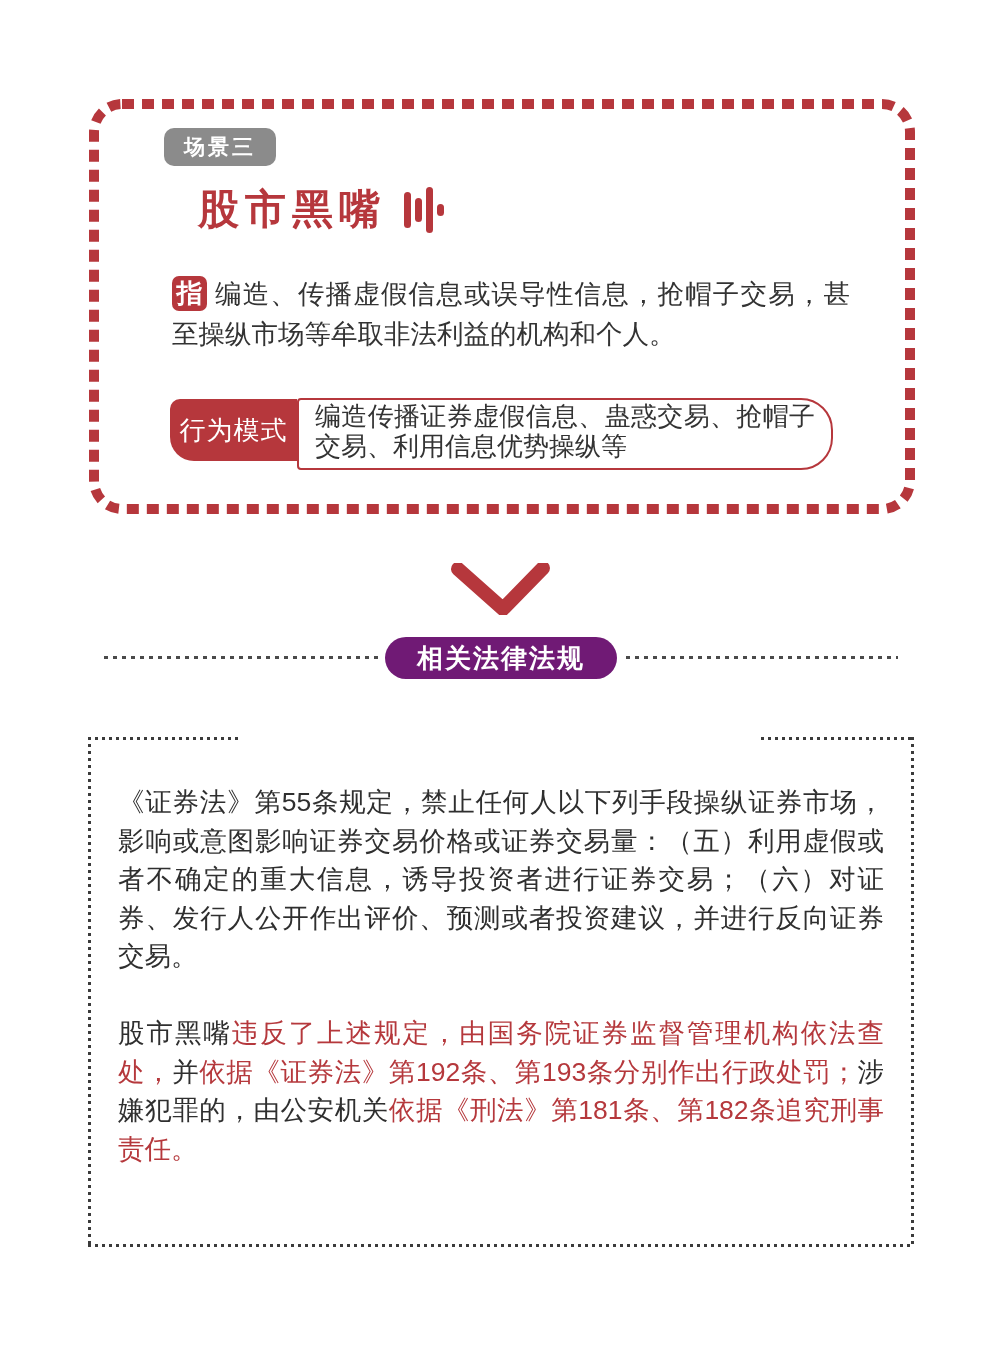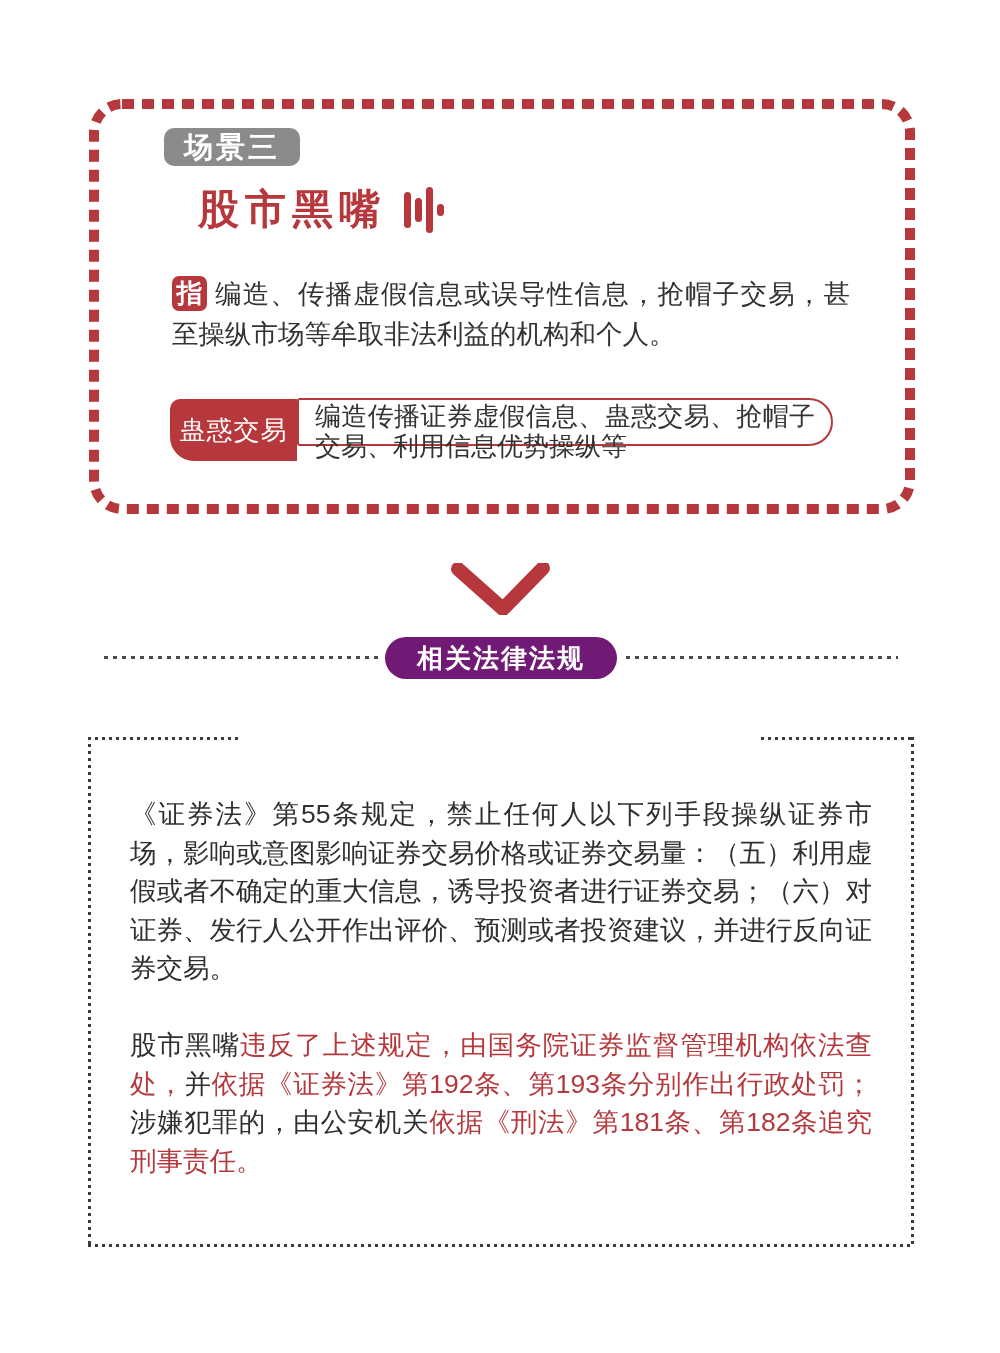--- a/index.html
+++ b/index.html
@@ -3,31 +3,31 @@
 <meta charset="utf-8">
 <style>
   html,body{margin:0;padding:0;background:#ffffff;}
   body{font-family:"Liberation Sans","DejaVu Sans",sans-serif;}
   .page{position:relative;width:1000px;height:1353px;background:#fff;overflow:hidden;}
 
   
   .scenario-card{position:absolute;left:88px;top:98px;width:828px;height:417px;}
   .scenario-card .dash-border{position:absolute;left:0;top:0;}
   .badge{position:absolute;left:76px;top:30px;height:38px;line-height:38px;padding:0 20px;
-         background:#8b8b8b;border-radius:10px;color:#fff;font-size:29px;font-weight:bold;letter-spacing:3px;}
+         background:#8b8b8b;border-radius:10px;color:#fff;font-size:21px;font-weight:bold;letter-spacing:3px;}
   .title-row{position:absolute;left:110px;top:84px;display:flex;align-items:center;gap:16px;}
   .card-title{font-size:41px;font-weight:bold;color:#b6373c;letter-spacing:6px;white-space:nowrap;}
   .definition{position:absolute;left:84px;top:176px;width:678px;font-size:26.5px;line-height:40px;
               color:#333;text-align:justify;}
   .zhi-box{float:left;width:35px;height:35px;margin:2px 8px 2px 0;background:#b6373c;border-radius:7px;
            color:#fff;font-size:26px;font-weight:bold;text-align:center;line-height:35px;}
   .behavior-row{position:absolute;left:82px;top:300px;width:700px;height:64px;}
   .behavior-label{position:absolute;left:0;top:1px;width:127px;height:62px;background:#b6373c;
                   border-radius:10px 0 0 24px;color:#fff;font-size:26px;text-align:center;line-height:62px;letter-spacing:1px;}
-  .behavior-pill{position:absolute;left:127px;top:0;width:536px;height:48px;box-sizing:border-box;
+  .behavior-pill{position:absolute;left:127px;top:0;width:536px;height:72px;box-sizing:border-box;
                  border:2px solid #b6373c;border-radius:4px 32px 32px 4px;padding:1px 16px 12px 16px;
                  font-size:26px;line-height:30px;color:#333;text-align:justify;}
 
   
   .chevron{position:absolute;left:450px;top:563px;}
 
   
   .divider-line{position:absolute;top:656px;height:3px;
                 background:repeating-linear-gradient(90deg,#4a4a4a 0 4px,transparent 4px 9px);}
   .divider-line.left{left:104px;width:274px;}
@@ -38,21 +38,21 @@
   
   .legal-box{position:absolute;left:88px;top:737px;width:826px;height:510px;}
   .dot-h{position:absolute;height:3px;background:repeating-linear-gradient(90deg,#3b3b3b 0 3px,transparent 3px 7px);}
   .dot-v{position:absolute;width:3px;background:repeating-linear-gradient(180deg,#3b3b3b 0 3px,transparent 3px 7px);}
   .edge-top-left{left:0;top:0;width:153px;}
   .edge-top-right{right:0;top:0;width:153px;}
   .edge-left{left:0;top:0;height:100%;}
   .edge-right{right:0;top:0;height:100%;}
   .edge-bottom{left:0;bottom:0;width:100%;}
   .legal-content{position:absolute;left:0;top:0;width:100%;box-sizing:border-box;padding:46px 30px 0 30px;}
-  .legal-content p{margin:12px;font-size:26.5px;line-height:38.6px;color:#2f2f2f;text-align:justify;}
+  .legal-content p{margin:0;font-size:26.5px;line-height:38.6px;color:#2f2f2f;text-align:justify;}
   .legal-content p.penalty{margin-top:38px;}
   .seg-dark{color:#2f2f2f;}
   .seg-red{color:#b5383c;}
 </style>
 </head>
 <body>
 
 <div class="page">
 
   <div class="scenario-card">
@@ -71,21 +71,21 @@
         <rect x="35" y="19" width="7" height="12" rx="3.5" fill="#b6373c"></rect>
       </svg>
     </div>
 
     <div class="definition">
       <span class="zhi-box">指</span>
       <span>编造、传播虚假信息或误导性信息，抢帽子交易，甚至操纵市场等牟取非法利益的机构和个人。</span>
     </div>
 
     <div class="behavior-row">
-      <div class="behavior-label">蛊惑交易</div>
+      <div class="behavior-label">行为模式</div>
       <div class="behavior-pill">编造传播证券虚假信息、蛊惑交易、抢帽子交易、利用信息优势操纵等</div>
     </div>
   </div>
 
   <svg class="chevron" width="100" height="52" viewBox="0 0 100 52">
     <path d="M8 6 L53 46 L93 5" fill="none" stroke="#b6373c" stroke-width="14" stroke-linecap="round" stroke-linejoin="miter"></path>
   </svg>
 
   <div class="divider-line left"></div>
   <div class="divider-pill">相关法律法规</div>

